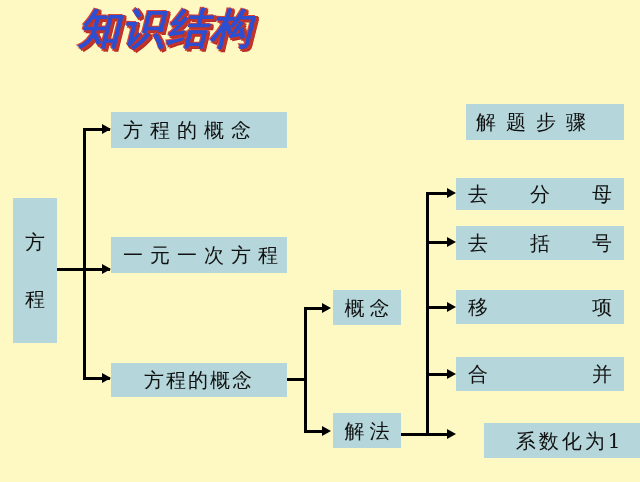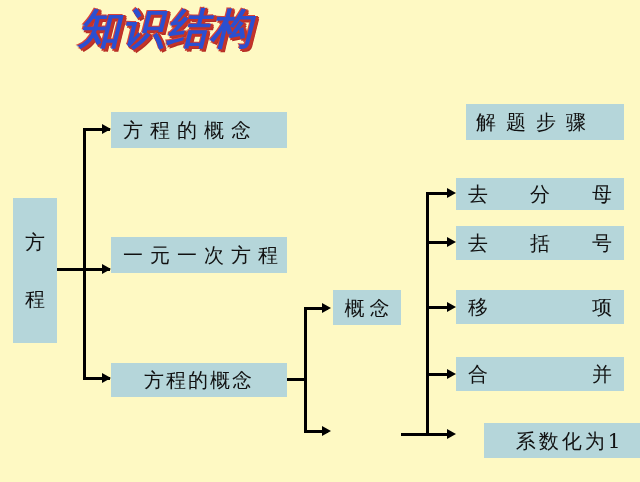--- a/index.html
+++ b/index.html
@@ -119,20 +119,21 @@
 
   <div class="ln" style="left:287px; top:378px; width:20px; height:3px;"></div>
   <div class="ln" style="left:304px; top:307px; width:3px; height:126px;"></div>
   <div class="ln" style="left:304px; top:307px; width:24px; height:3px;"></div>
   <div class="arrow" style="left:322px; top:303px;"></div>
   <div class="ln" style="left:304px; top:430px; width:24px; height:3px;"></div>
   <div class="arrow" style="left:322px; top:426px;"></div>
 
   <div class="box center" style="left:333px; top:290px; width:68px; height:35px; letter-spacing:5px; padding-left:5px;">概念</div>
 
+  <div class="box center" style="left:333px; top:413px; width:68px; height:35px; letter-spacing:5px; padding-left:5px;">解法</div>
 
   <div class="ln" style="left:401px; top:433px; width:30px; height:3px;"></div>
   <div class="ln" style="left:426px; top:192px; width:3px; height:244px;"></div>
 
   <div class="ln" style="left:426px; top:192px; width:26px; height:3px;"></div>
   <div class="arrow" style="left:447px; top:188px;"></div>
 
   <div class="ln" style="left:426px; top:241px; width:26px; height:3px;"></div>
   <div class="arrow" style="left:447px; top:237px;"></div>
 

